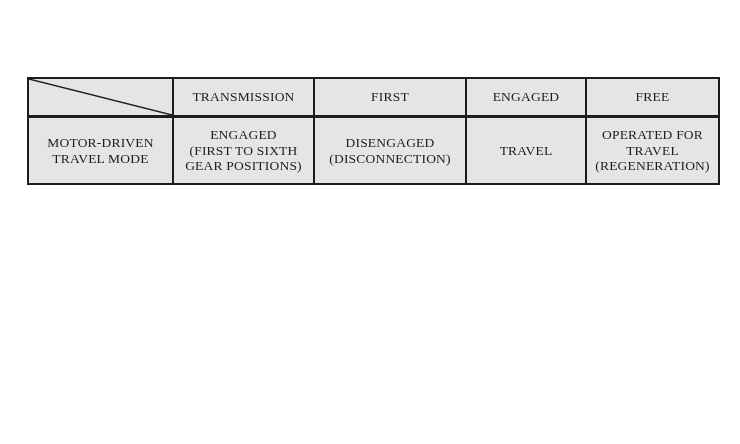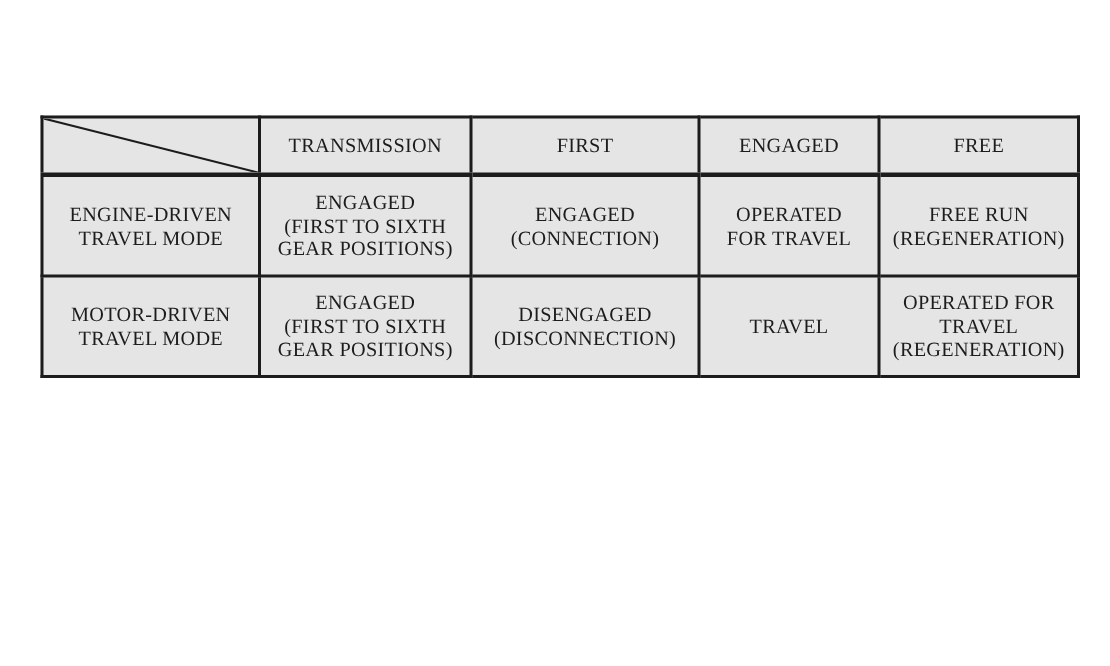--- a/index.html
+++ b/index.html
@@ -79,33 +79,20 @@
           </svg>
         </th>
         <th>TRANSMISSION</th>
         <th>FIRST</th>
         <th>ENGAGED</th>
         <th>FREE</th>
       </tr>
     </thead>
     <tbody>
       <tr>
-        <th>ENGINE-DRIVEN
-TRAVEL MODE</th>
-        <td>ENGAGED
-(FIRST TO SIXTH
-GEAR POSITIONS)</td>
-        <td>ENGAGED
-(CONNECTION)</td>
-        <td>OPERATED
-FOR TRAVEL</td>
-        <td>FREE RUN
-(REGENERATION)</td>
-      </tr>
-      <tr>
         <th>MOTOR-DRIVEN
 TRAVEL MODE</th>
         <td>ENGAGED
 (FIRST TO SIXTH
 GEAR POSITIONS)</td>
         <td>DISENGAGED
 (DISCONNECTION)</td>
         <td>TRAVEL</td>
         <td>OPERATED FOR
 TRAVEL

